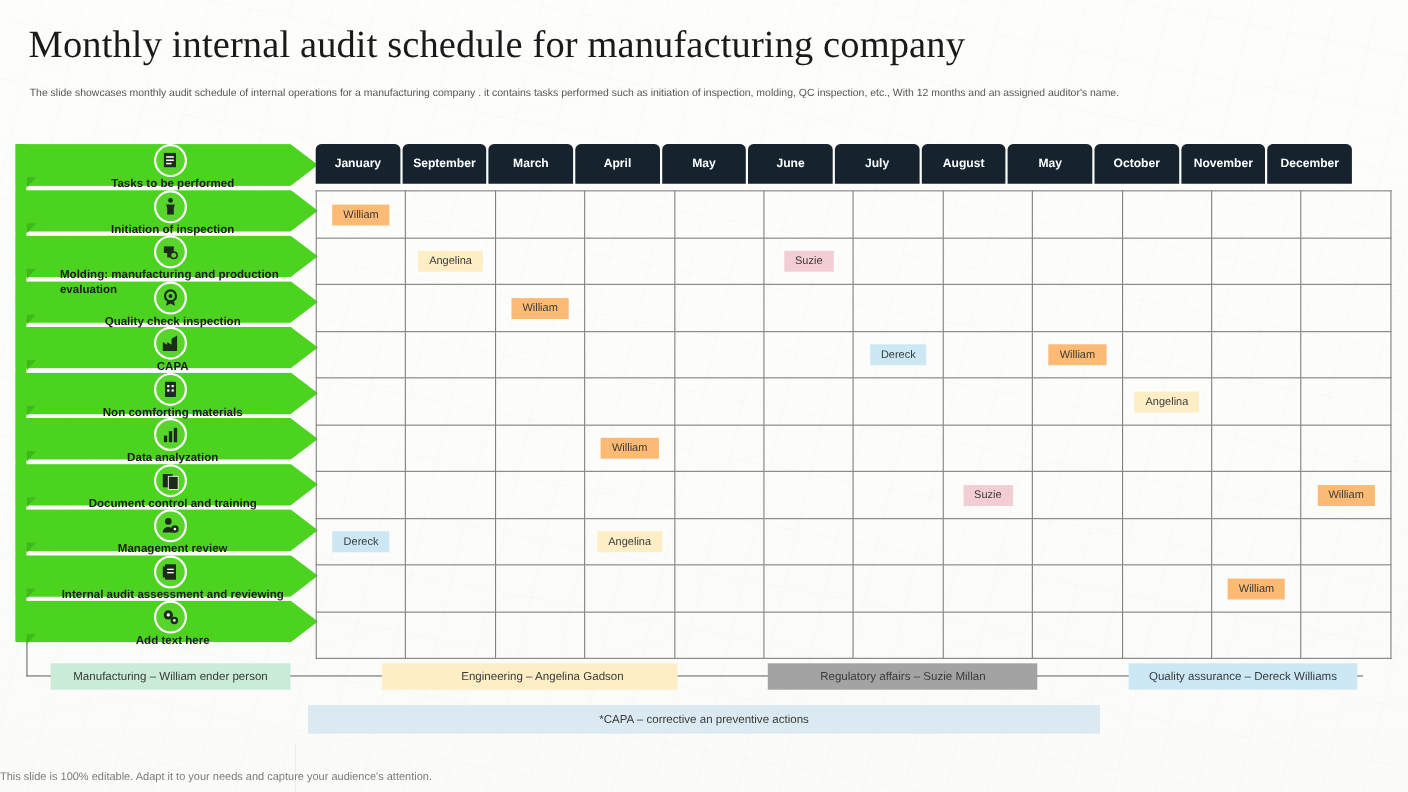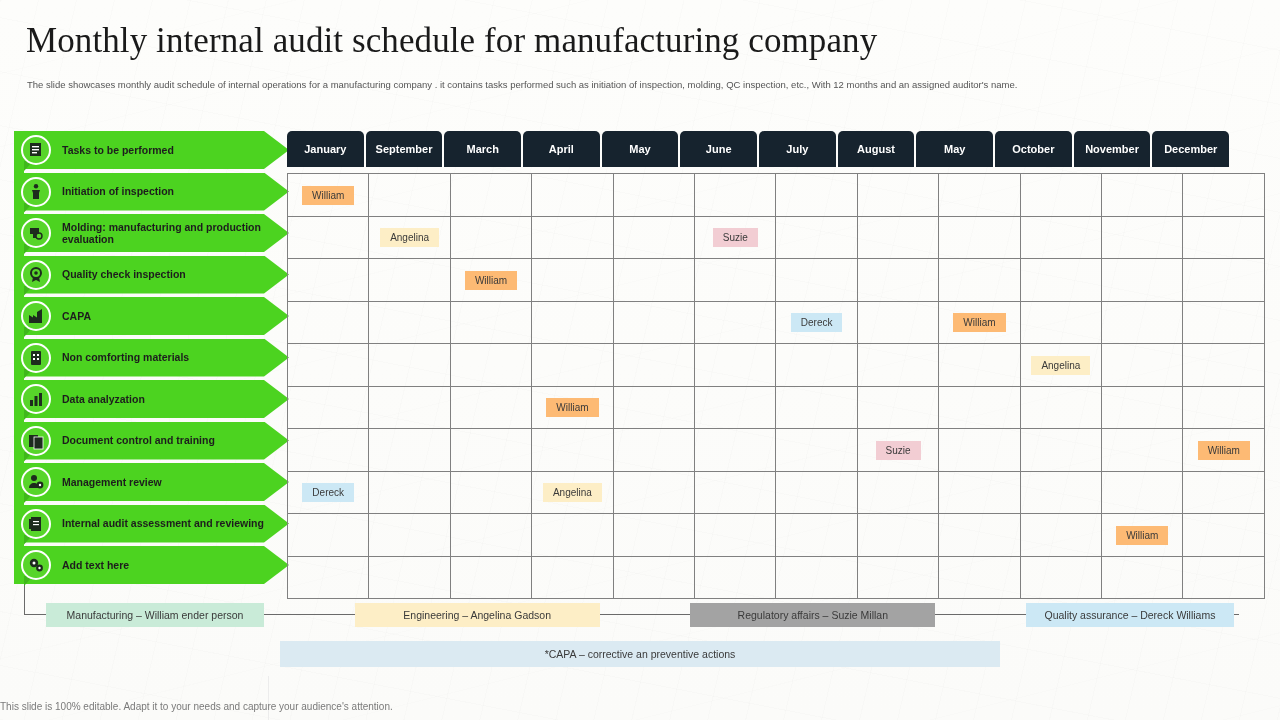--- a/index.html
+++ b/index.html
@@ -45,21 +45,21 @@
   .spine-notch{
     position:absolute;left:24px;width:9px;height:10px;
     background:#3fb81b;
     clip-path:polygon(0 0,100% 0,0 100%);
   }
 
   
   .tasks{position:absolute;left:14px;top:131px;width:275px;}
   .task-row{
     position:relative;height:38px;margin-bottom:3.5px;
-    display:flex;align-items:center;
+    display:flex;align-items:center;flex-direction:column;
   }
   .task-arrow{
     position:absolute;left:0;top:0;width:275px;height:38px;
     background:#4cd320;
     clip-path:polygon(0 0, 250px 0, 275px 50%, 250px 100%, 0 100%);
   }
   .task-icon{
     position:relative;z-index:2;
     margin-left:7px;
     width:30px;height:30px;border-radius:50%;
@@ -130,21 +130,21 @@
   .legend-items{
     position:absolute;inset:0;display:flex;align-items:center;
     justify-content:space-between;
   }
   .legend-chip{
     font-size:10.5px;color:#3a3a3a;
     padding:6px 0;text-align:center;
     position:relative;z-index:2;
   }
   .lg-0{background:#c9ebd8;width:218px;margin-left:22px;}
-  .lg-1{background:#fdeec6;width:245px;}
+  .lg-1{background:#fdeec6;width:245px;padding-left:24px;}
   .lg-2{background:#f2cdd3;width:245px;}
   .lg-3{background:#cce8f5;width:208px;margin-right:5px;text-align:center;}
 
   
   .footnote{
     position:absolute;left:280px;top:641px;width:720px;height:26px;
     background:#dbeaf2;
     display:flex;align-items:center;justify-content:center;
     font-size:10.5px;color:#3a3a3a;
   }

